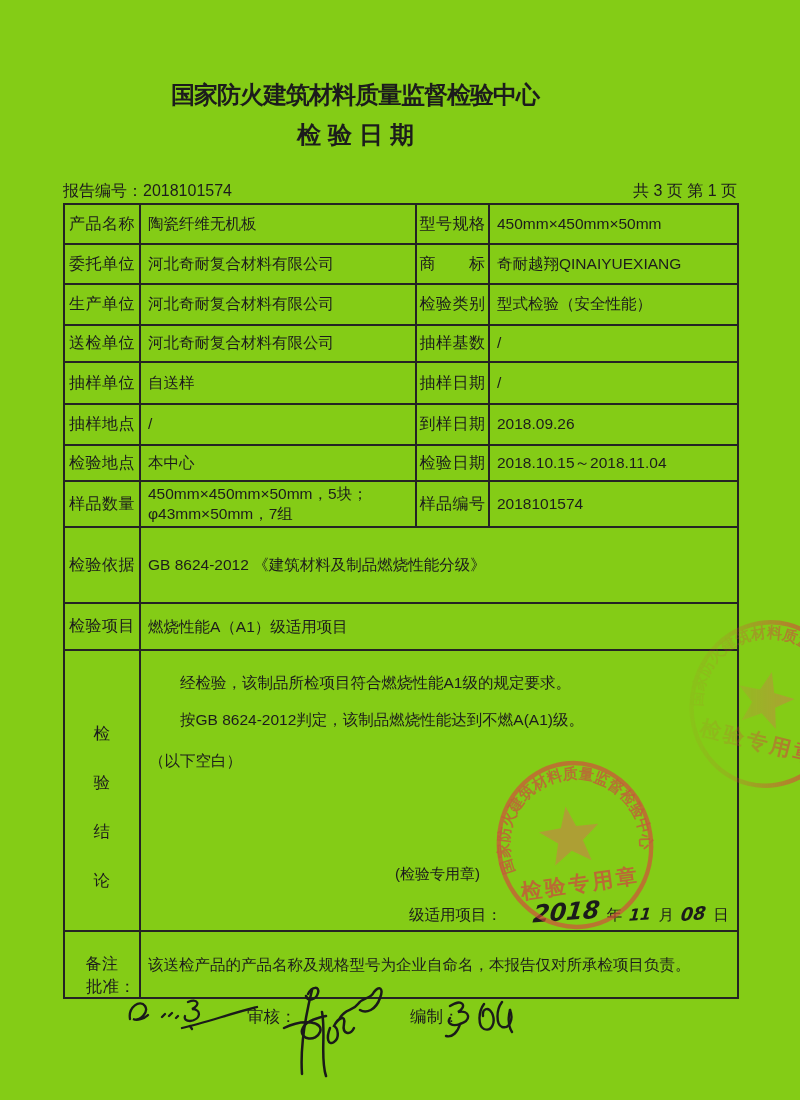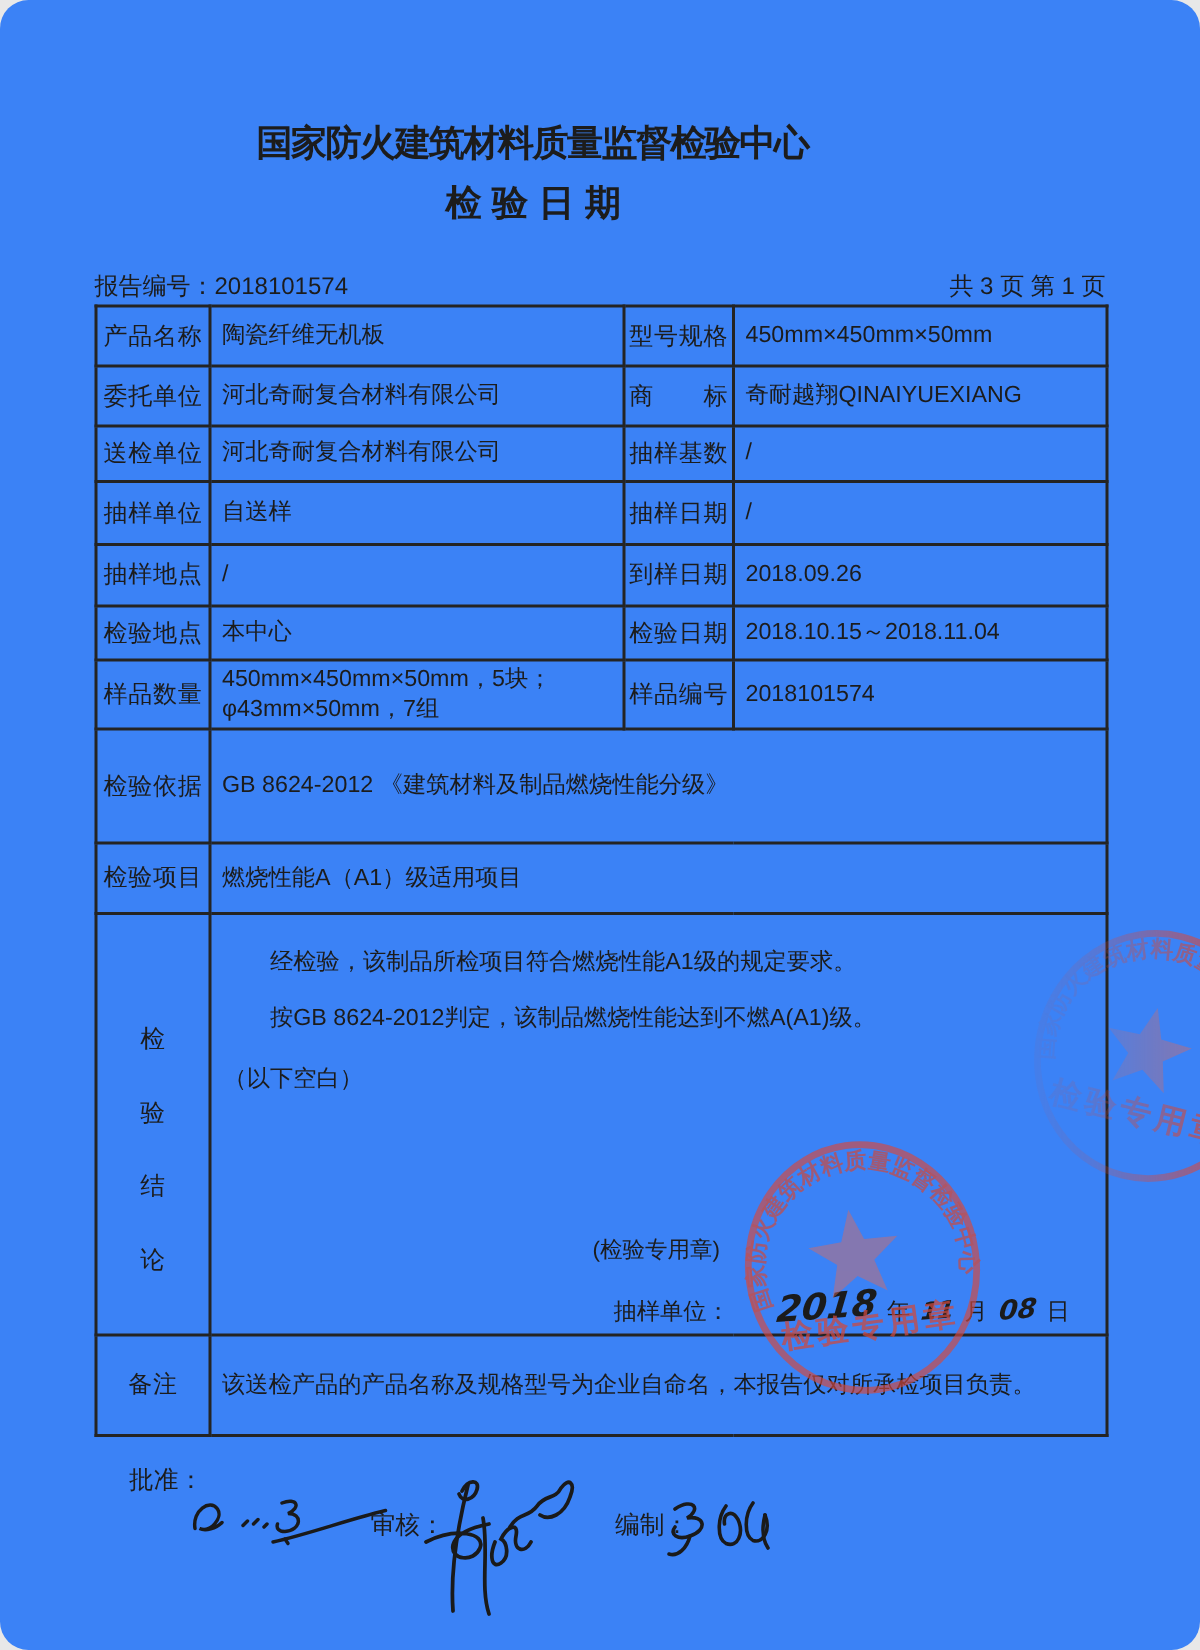--- a/index.html
+++ b/index.html
@@ -1,23 +1,22 @@
 <!DOCTYPE html>
 <html><head>
 <meta charset="utf-8">
 <style>
   html,body{margin:0;padding:0;background:#e8e8e8;}
   .page{
     position:relative;
     width:800px;height:1100px;
-    background:#3b82f6;
+    background:#84cc16;
     overflow:hidden;
     font-family:"Liberation Sans", sans-serif;
     color:#1c1c1c;
-    border-radius:19px;
   }
   .title{
     position:absolute;top:79px;left:0;width:710px;
     text-align:center;font-size:24px;font-weight:700;letter-spacing:-1px;
   }
   .subtitle{
     position:absolute;top:119px;left:0;width:718px;
     text-align:center;font-size:24px;font-weight:700;letter-spacing:7px;
   }
   .report-line{
@@ -83,20 +82,26 @@
         <td class="val">陶瓷纤维无机板</td>
         <td class="lbl">型号规格</td>
         <td class="val">450mm×450mm×50mm</td>
       </tr>
       <tr class="r2">
         <td class="lbl">委托单位</td>
         <td class="val">河北奇耐复合材料有限公司</td>
         <td class="lbl">商　　标</td>
         <td class="val">奇耐越翔QINAIYUEXIANG</td>
       </tr>
+      <tr class="r3">
+        <td class="lbl">生产单位</td>
+        <td class="val">河北奇耐复合材料有限公司</td>
+        <td class="lbl">检验类别</td>
+        <td class="val">型式检验（安全性能）</td>
+      </tr>
       <tr class="r4">
         <td class="lbl">送检单位</td>
         <td class="val">河北奇耐复合材料有限公司</td>
         <td class="lbl">抽样基数</td>
         <td class="val">/</td>
       </tr>
       <tr class="r5">
         <td class="lbl">抽样单位</td>
         <td class="val">自送样</td>
         <td class="lbl">抽样日期</td>
@@ -136,21 +141,21 @@
             <span>结</span>
             <span>论</span>
           </div>
         </td>
         <td class="ccell" colspan="3">
           <p class="ind">经检验，该制品所检项目符合燃烧性能A1级的规定要求。</p>
           <p class="ind c2">按GB 8624-2012判定，该制品燃烧性能达到不燃A(A1)级。</p>
           <p class="c3">（以下空白）</p>
           <div class="seal-note">(检验专用章)</div>
           <div class="sign-line">
-            <span>抽样单位：</span>
+            <span>级适用项目：</span>
             <span class="hw hw-year">2018</span>
             <span>年</span>
             <span class="hw hw-month">11</span>
             <span>月</span>
             <span class="hw hw-day">08</span>
             <span>日</span>
           </div>
         </td>
       </tr>
       <tr class="r12">

